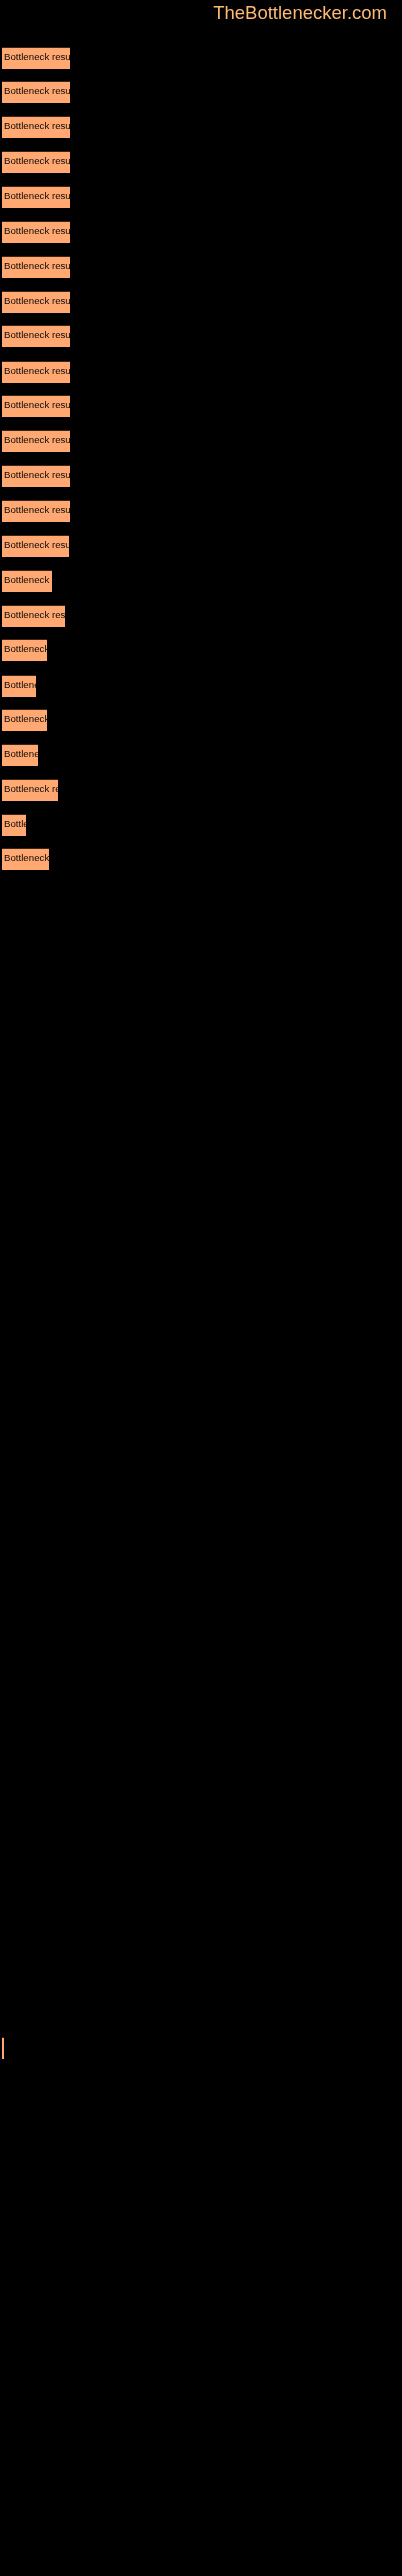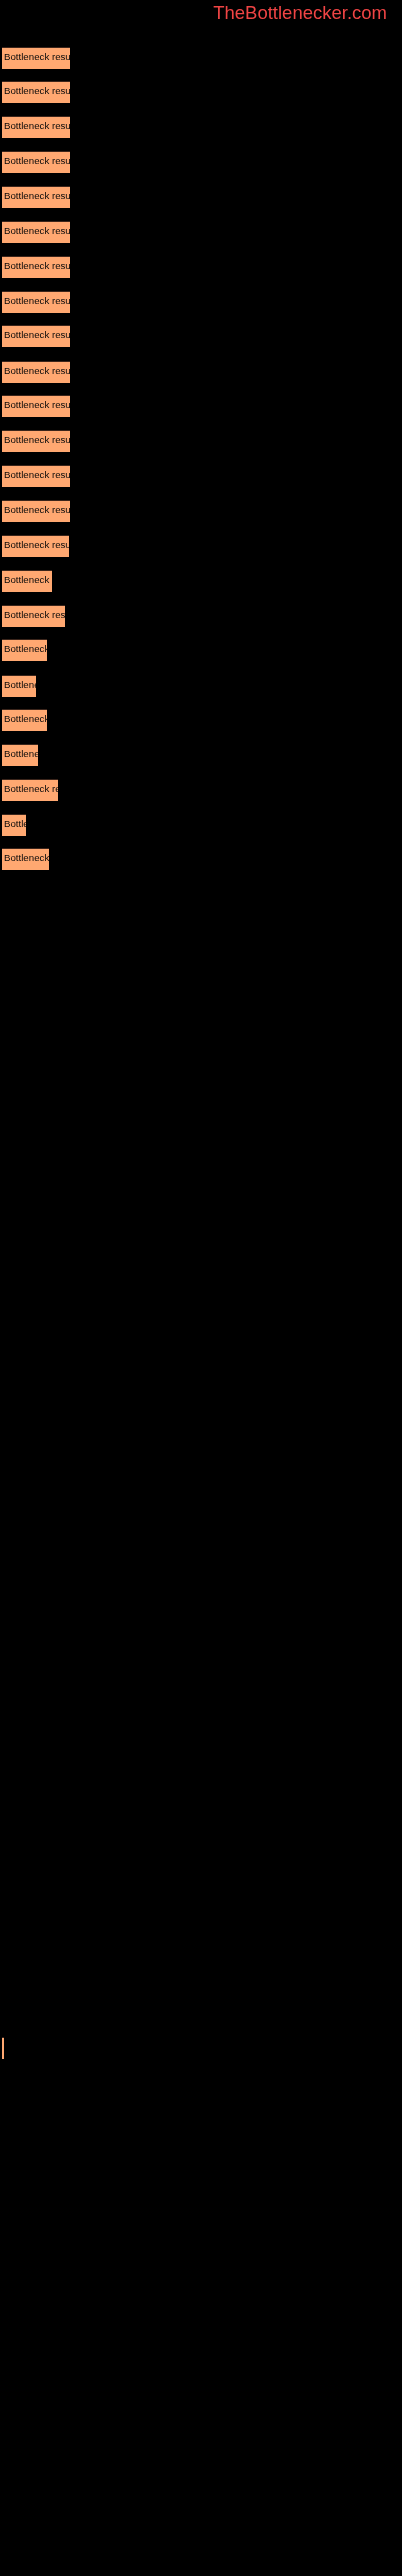--- a/index.html
+++ b/index.html
@@ -23,21 +23,21 @@
     height: 2576px;
     background: #000000;
   }
   .site-title {
     position: absolute;
     right: 16px;
     top: 1.6px;
     font-family: "Liberation Sans", sans-serif;
     font-size: 18.5px;
     line-height: 21px;
-    color: #ef4444;
+    color: #fdba74;
     letter-spacing: 0px;
     white-space: nowrap;
     text-align: right;
   }
   .bars-layer {
     position: absolute;
     left: 0;
     top: 0;
     width: 403px;
     height: 2576px;

